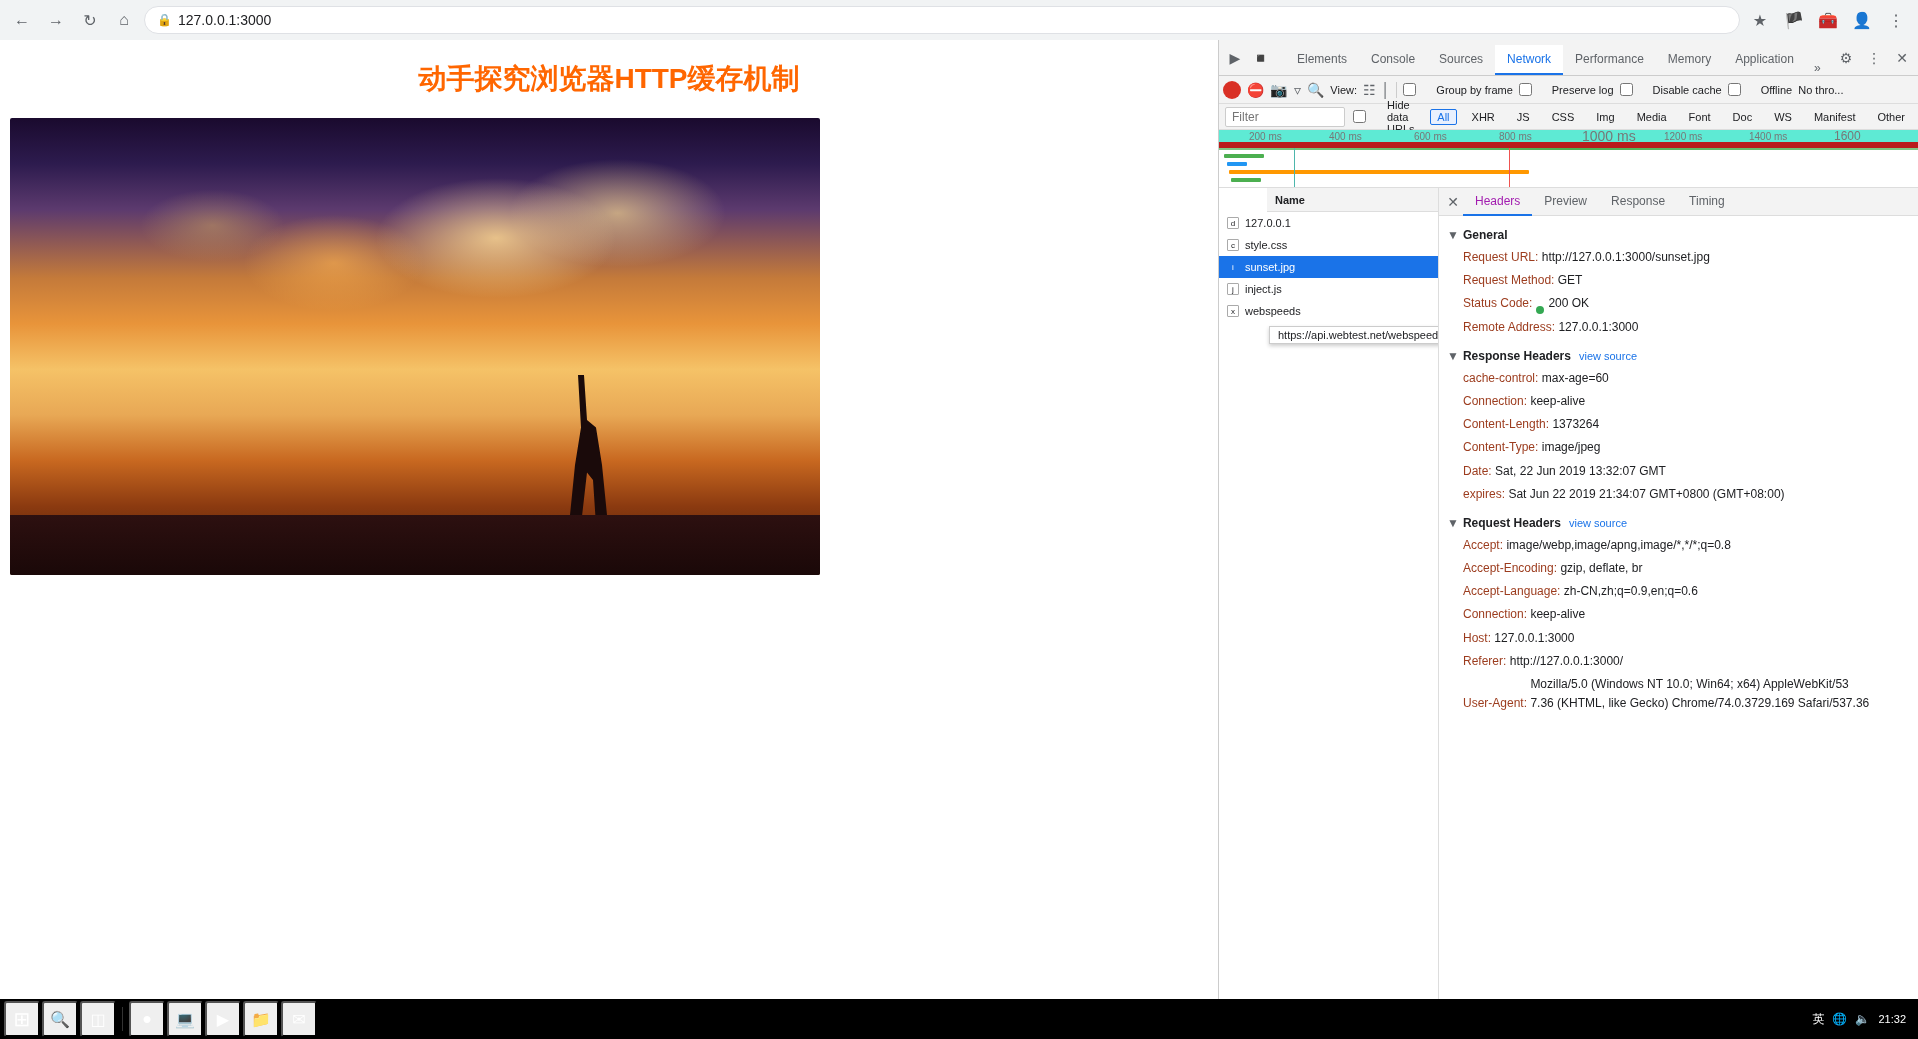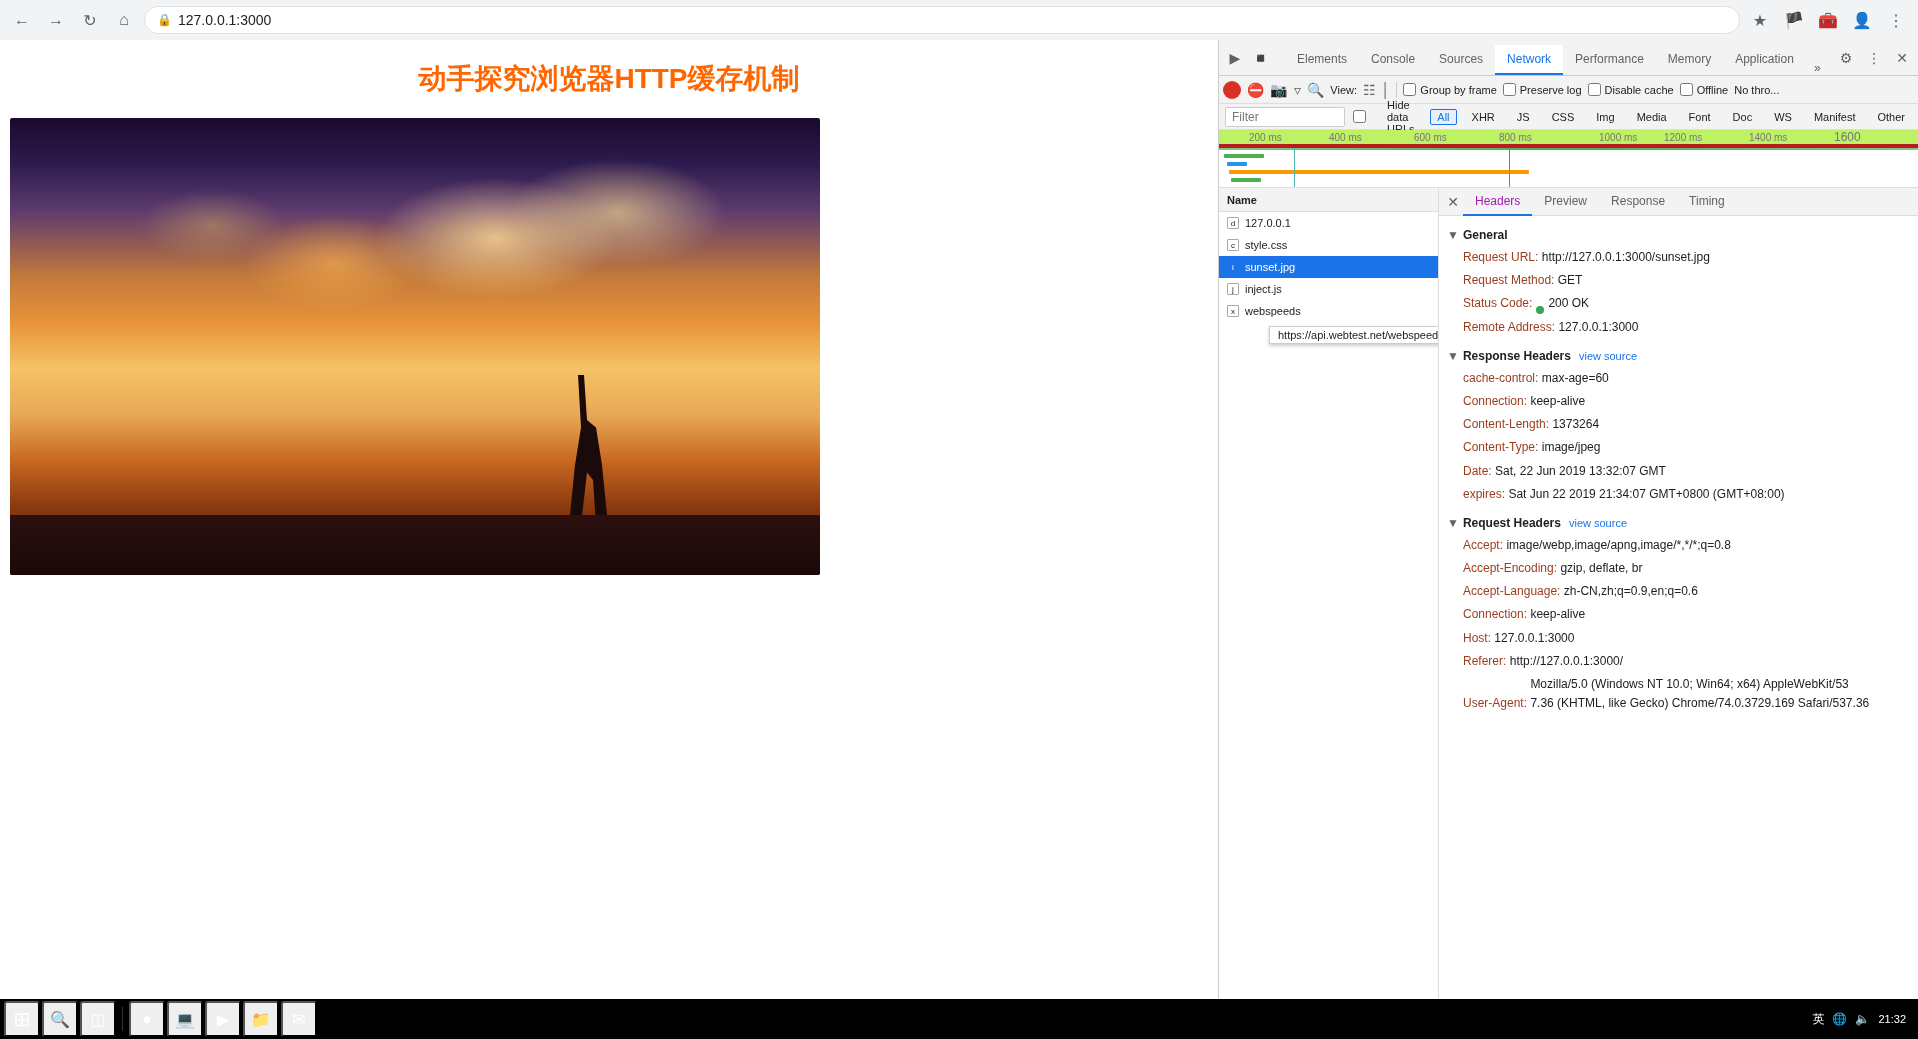--- a/index.html
+++ b/index.html
@@ -43,42 +43,42 @@
     .devtools-tabs { display: flex; align-items: flex-end; background: #f3f3f3; border-bottom: 1px solid #ccc; height: 32px; padding: 0 4px; overflow: hidden; }
     .devtools-tab { padding: 0 12px; height: 30px; display: flex; align-items: center; font-size: 12px; color: #5f6368; cursor: pointer; border-bottom: 2px solid transparent; white-space: nowrap; }
     .devtools-tab.active { color: #1a73e8; border-bottom: 2px solid #1a73e8; background: #fff; }
     .devtools-tab-more { padding: 0 8px; color: #5f6368; cursor: pointer; }
 
     
     .network-toolbar { display: flex; align-items: center; background: #f3f3f3; border-bottom: 1px solid #ddd; height: 28px; padding: 0 4px; gap: 6px; }
     .network-btn { width: 18px; height: 18px; border-radius: 50%; display: flex; align-items: center; justify-content: center; cursor: pointer; }
     .record-btn { background: #d93025; }
     .net-icon { font-size: 14px; color: #5f6368; cursor: pointer; }
-    .checkbox-label { display: flex; align-items: center; gap: 4px; font-size: 11px; color: #202124; cursor: pointer; white-space: nowrap; }
+    .checkbox-label { display: flex; align-items: center; gap: 20px; font-size: 11px; color: #202124; cursor: pointer; white-space: nowrap; }
     .checkbox-label input { margin: 0; }
     .separator { width: 1px; height: 16px; background: #ccc; }
 
     .network-toolbar2 { display: flex; align-items: center; background: #f3f3f3; border-bottom: 1px solid #ddd; height: 26px; padding: 0 6px; gap: 8px; }
     .filter-input { height: 20px; border: 1px solid #ccc; padding: 0 6px; font-size: 12px; background: #fff; border-radius: 2px; width: 120px; }
     .filter-type-btn { font-size: 11px; padding: 1px 6px; border: 1px solid transparent; border-radius: 2px; cursor: pointer; color: #202124; background: transparent; }
     .filter-type-btn.active { background: #e8f0fe; color: #1a73e8; border-color: #1a73e8; }
     .hide-data-label { display: flex; align-items: center; gap: 21px; font-size: 11px; color: #202124; cursor: pointer; }
 
     
     .timeline-area { height: 58px; background: #fff; border-bottom: 1px solid #ddd; position: relative; overflow: hidden; }
-    .timeline-ruler { height: 18px; background: #bef264; border-bottom: 4px solid #b91c1c; display: flex; align-items: center; }
+    .timeline-ruler { height: 18px; background: #5eead4; border-bottom: 6px solid #b91c1c; display: flex; align-items: center; }
     .timeline-bars { height: 40px; position: relative; background: #fff; }
     .tbar { position: absolute; height: 4px; top: 10px; border-radius: 1px; }
 
     
     .network-main { flex: 1; display: flex; overflow: hidden; }
 
     
     .file-list { width: 220px; border-right: 1px solid #ddd; overflow-y: auto; background: #fff; }
-    .file-list-header { height: 24px; background: #f3f3f3; border-bottom: 1px solid #ddd; display: flex; align-items: center; padding: 0 8px; font-size: 11px; font-weight: bold; color: #202124; }
+    .file-list-header { height: 24px; background: #f3f3f3; border-bottom: 1px solid #ddd; display: flex; align-items: center; padding: 0 8px; font-size: 11px; font-weight: bold; color: #202124; margin-left: 48px; }
     .file-item { display: flex; align-items: center; height: 22px; padding: 0 8px; cursor: pointer; font-size: 11px; color: #202124; gap: 6px; position: relative; }
     .file-item.selected { background: #1a73e8; color: #fff; }
     .file-item .file-icon { width: 12px; height: 12px; border: 1px solid #aaa; display: flex; align-items: center; justify-content: center; font-size: 8px; border-radius: 1px; background: #fff; flex-shrink: 0; }
     .tooltip-popup { position: absolute; bottom: -22px; left: 50px; background: #fff; border: 1px solid #ccc; padding: 2px 8px; font-size: 11px; color: #202124; z-index: 100; white-space: nowrap; box-shadow: 0 2px 4px rgba(0,0,0,0.2); }
 
     
     .detail-panel { flex: 1; overflow-y: auto; background: #fff; }
 
     .detail-tabs { display: flex; align-items: center; border-bottom: 1px solid #ddd; height: 28px; background: #f3f3f3; position: relative; padding: 0 4px; }
     .detail-close-btn { width: 20px; height: 20px; display: flex; align-items: center; justify-content: center; cursor: pointer; color: #5f6368; font-size: 14px; }
@@ -213,21 +213,21 @@
         <button class="filter-type-btn">Manifest</button>
         <button class="filter-type-btn">Other</button>
       </div>
 
       <div class="timeline-area">
         <div class="timeline-ruler" style="position:relative;height:18px;">
           <span style="position:absolute;left:30px;font-size:10px;color:#777;">200 ms</span>
           <span style="position:absolute;left:110px;font-size:10px;color:#777;">400 ms</span>
           <span style="position:absolute;left:195px;font-size:10px;color:#777;">600 ms</span>
           <span style="position:absolute;left:280px;font-size:10px;color:#777;">800 ms</span>
-          <span style="position:absolute;left:380px;font-size:10px;color:#777;">1000 ms</span>
+          <span style="position:absolute;left:363px;font-size:14px;color:#777;">1000 ms</span>
           <span style="position:absolute;left:445px;font-size:10px;color:#777;">1200 ms</span>
           <span style="position:absolute;left:530px;font-size:10px;color:#777;">1400 ms</span>
           <span style="position:absolute;left:615px;font-size:12px;color:#777;">1600</span>
 
           <div style="position:absolute;left:75px;top:18px;height:40px;width:1px;background:#4db6ac;z-index:2;"></div>
           <div style="position:absolute;left:290px;top:18px;height:40px;width:1px;background:#ef5350;z-index:2;"></div>
         </div>
         <div class="timeline-bars" style="position:relative;height:40px;">
 
           <div class="tbar" style="left:5px;width:40px;background:#4caf50;top:6px;"></div>

